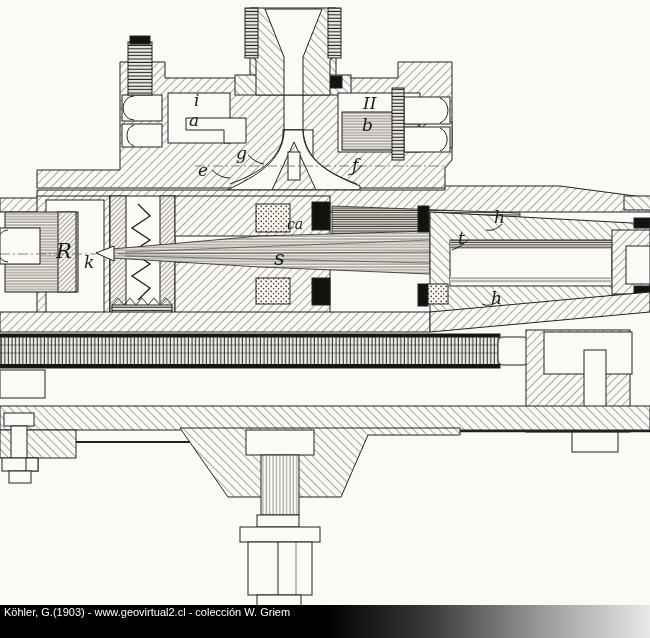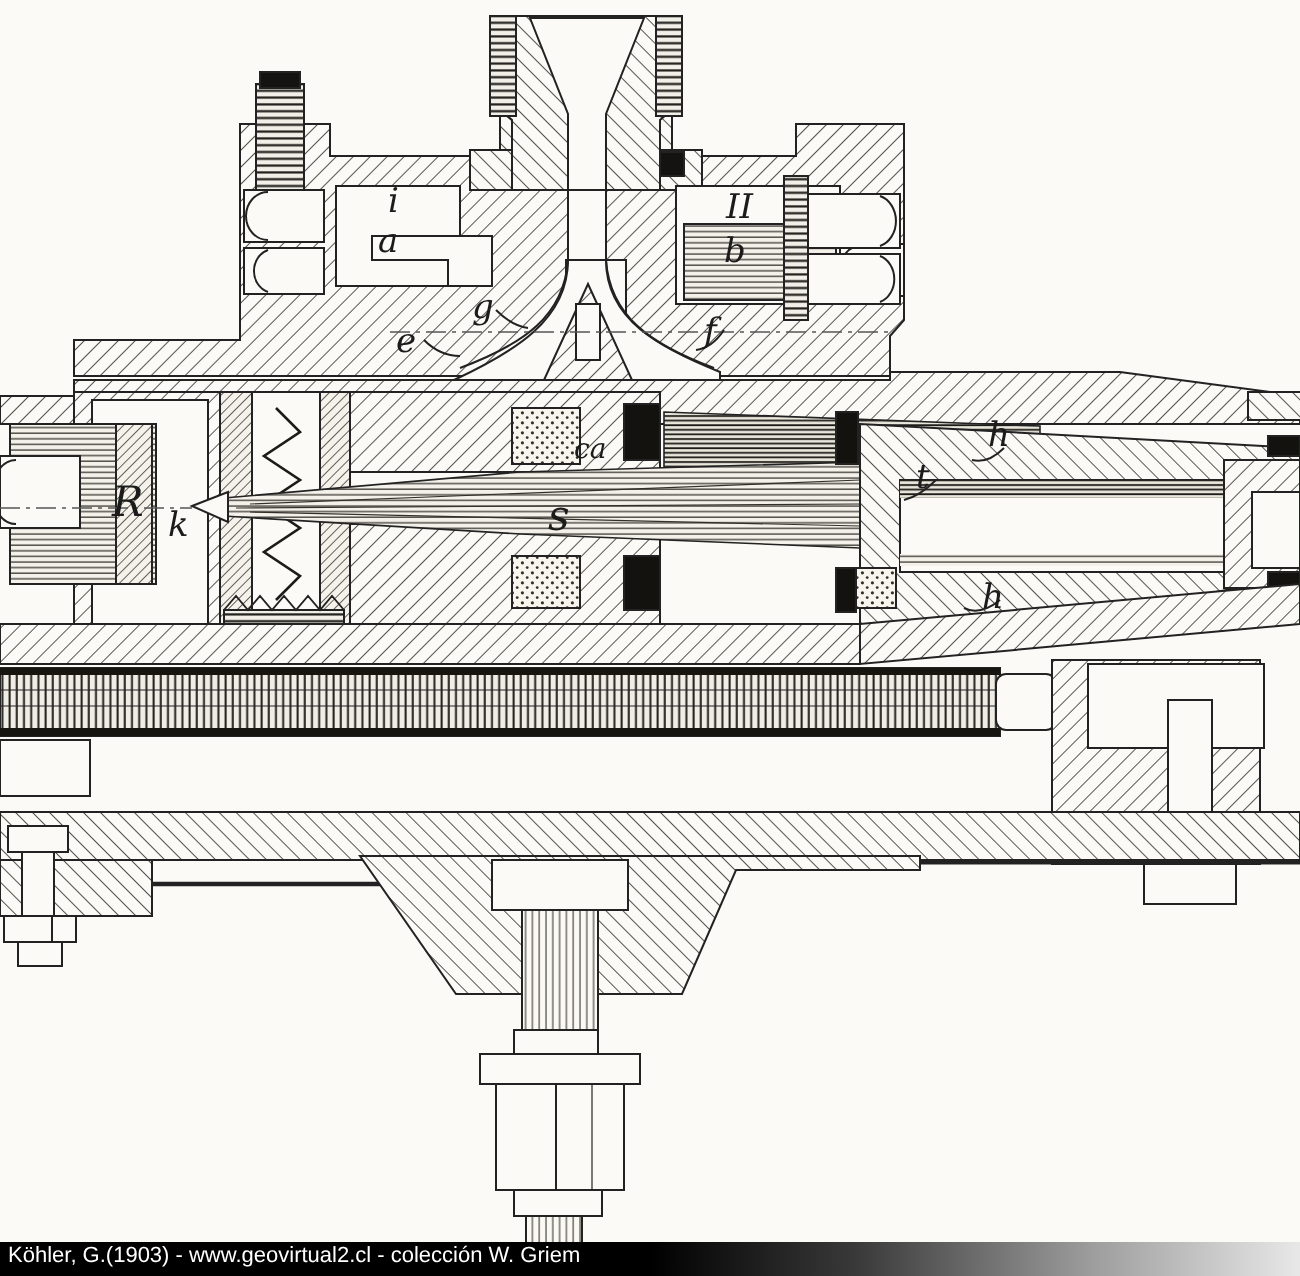--- a/index.html
+++ b/index.html
@@ -6,21 +6,21 @@
   .stage{position:relative;width:650px;height:638px;background:#fbfaf6;overflow:hidden;
          font-family:"Liberation Sans",sans-serif;}
   .title-left{position:absolute;top:4px;left:-4px;font:32px "Liberation Serif",serif;
               color:#3c3a35;letter-spacing:4px;}
   .title-right{position:absolute;top:9px;left:428px;font:29px "Liberation Serif",serif;
                color:#35332e;letter-spacing:2px;white-space:nowrap;}
   .title-right .w2{margin-left:34px;}
   .watermark{position:absolute;top:3px;right:2px;writing-mode:vertical-rl;
              font:10.5px "DejaVu Sans",sans-serif;color:#6e6e6e;letter-spacing:.6px;}
   .watermark div{line-height:13px;}
-  .footer-bar{position:absolute;left:0;bottom:0;width:650px;height:17px;
+  .footer-bar{position:absolute;left:0;bottom:0;width:650px;height:33px;
               background:linear-gradient(90deg,#000 0%,#000 50%,#3a3a3a 66%,#9d9d9d 84%,#e8e8e8 100%);
               color:#fff;font:11px "Liberation Sans",sans-serif;line-height:15px;
               padding-left:4px;box-sizing:border-box;white-space:nowrap;}
   svg text.plabel{font:italic 17px "DejaVu Serif",serif;fill:#1b1b1b;}
   svg text.plabel.big{font-size:21px;}
   svg text.plabel.small{font-size:14px;}
 </style>
 </head>
 <body>
 

